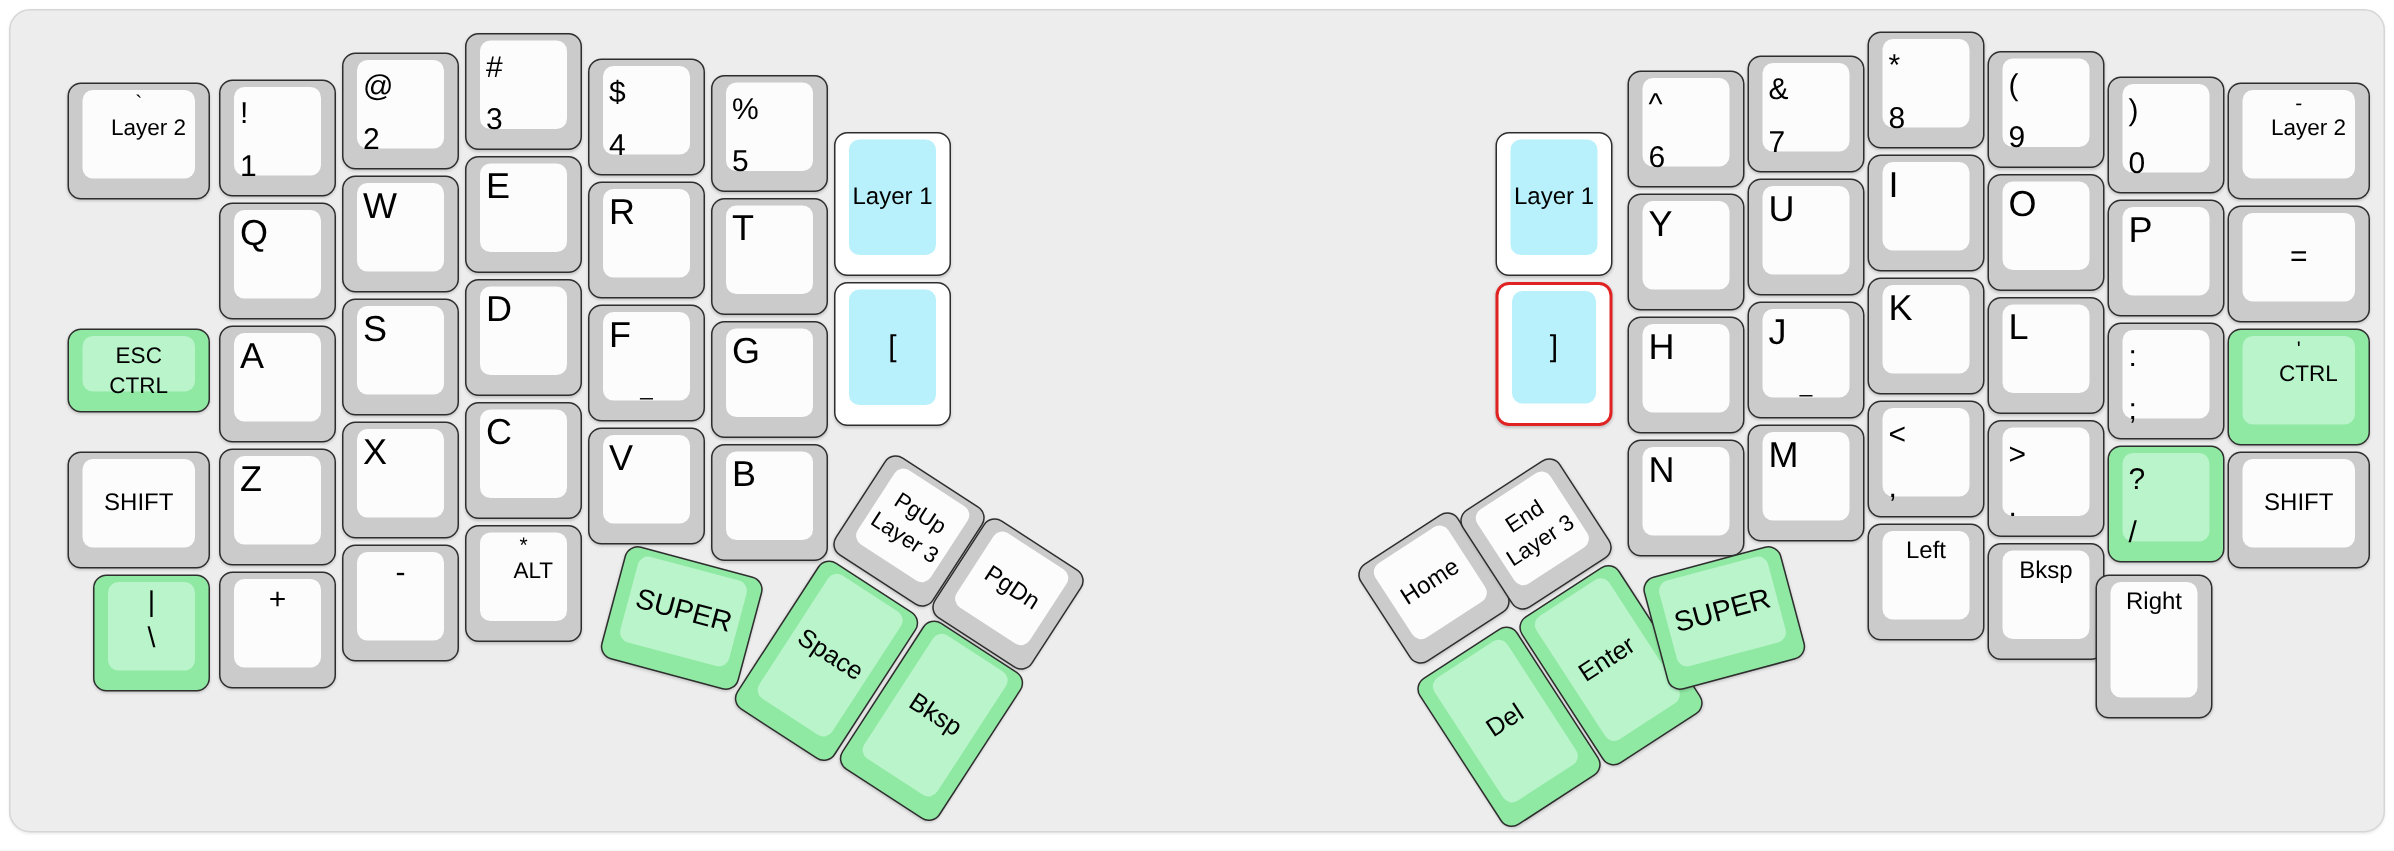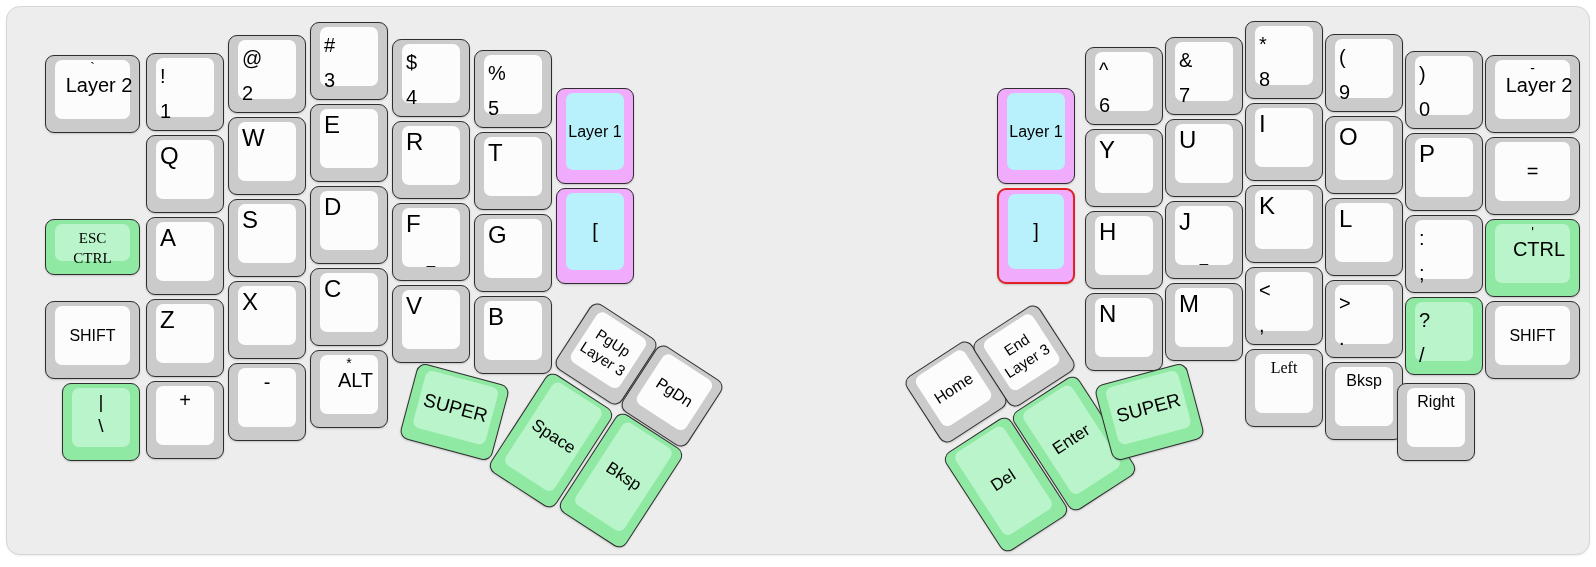--- a/index.html
+++ b/index.html
@@ -18,38 +18,38 @@
     position:absolute;box-sizing:border-box;
     border:1.5px solid #2e2e2e;border-radius:9px;
     box-shadow:0 1px 2px rgba(0,0,0,0.18);
     color:#000;
   }
   .key .top{
     position:absolute;left:9px;right:9px;top:4px;bottom:13px;border-radius:7px;
   }
   .c-white{background:#cbcbcb}.c-white .top{background:#fcfcfc}
   .c-green{background:#8fe9a3}.c-green .top{background:#b9f4ca}
-  .c-blue{background:#f0abfc}.c-blue .top{background:#b8f1fb}
+  .c-blue{background:#ffffff}.c-blue .top{background:#b8f1fb}
   .key.sel{border-color:#e02222;border-width:2px;}
 
   .legend{
     position:absolute;left:10px;right:10px;top:4px;bottom:13px;
     display:flex;flex-direction:column;pointer-events:none;
   }
   .ln{display:block;white-space:nowrap;}
 
   .v-letter  .legend{padding:3px 0 0 3px;font-size:24px;line-height:26px;}
   .v-sym2    .legend{padding:1px 0 0 3px;font-size:20px;line-height:35px;}
   .v-sym2c   .legend{align-items:center;padding-top:2px;font-size:19px;line-height:24px;}
   .v-word    .legend{align-items:center;justify-content:center;font-size:16px;}
   .v-word2   .legend{align-items:center;justify-content:center;font-size:15px;line-height:19px;text-align:center;}
   .v-word2t  .legend{align-items:center;padding-top:4px;font-size:15px;line-height:20px;text-align:center;}
   .v-mod2    .legend{align-items:center;padding-top:2px;text-align:center;}
   .v-mod2 .ln1{font-size:14px;line-height:13px;}
-  .v-mod2 .ln2{font-size:20px;line-height:21px;margin-left:13px;}
+  .v-mod2 .ln2{font-size:15px;line-height:21px;margin-left:13px;}
   .v-tcsym   .legend{align-items:center;padding-top:3px;font-size:20px;}
   .v-arrow   .legend{align-items:center;padding-top:5px;font-size:16px;}
   .v-glyph   .legend{align-items:center;justify-content:center;font-size:20px;}
   .v-thumb   .legend{align-items:center;justify-content:center;font-size:17px;}
   .v-thumbbig .legend{align-items:center;justify-content:center;font-size:19px;}
 
   .uline{
     position:absolute;left:0;right:0;bottom:16px;text-align:center;
     font-size:15px;line-height:10px;pointer-events:none;
   }
@@ -58,21 +58,21 @@
 <body>
 
 <div class="panel" id="kb">
     <div class="key c-white v-mod2" style="left: 38px; top: 48px; width: 95px; height: 78px;">
       <div class="top"></div>
       <div class="legend">
         <span class="ln ln1">`</span>
         <span class="ln ln2">Layer 2</span>
       </div>
     </div>
-    <div class="key c-green v-word2t" style="left: 38px; top: 212px; width: 95px; height: 56px; font-family: Liberation Serif, serif;">
+    <div class="key c-green v-word2t" style="left: 38px; top: 212px; width: 95px; height: 56px;">
       <div class="top"></div>
       <div class="legend">
         <span class="ln ln1">ESC</span>
         <span class="ln ln2">CTRL</span>
       </div>
     </div>
     <div class="key c-white v-word" style="left: 38px; top: 294px; width: 95px; height: 78px;">
       <div class="top"></div>
       <div class="legend">
         <span class="ln ln1">SHIFT</span>
@@ -355,21 +355,21 @@
         <span class="ln ln1">K</span>
       </div>
     </div>
     <div class="key c-white v-sym2" style="left: 1238px; top: 260px; width: 78px; height: 78px;">
       <div class="top"></div>
       <div class="legend">
         <span class="ln ln1">&lt;</span>
         <span class="ln ln2">,</span>
       </div>
     </div>
-    <div class="key c-white v-arrow" style="left: 1238px; top: 342px; width: 78px; height: 78px; font-family: Liberation Serif, serif;">
+    <div class="key c-white v-arrow" style="left: 1238px; top: 342px; width: 78px; height: 78px;">
       <div class="top"></div>
       <div class="legend">
         <span class="ln ln1">Left</span>
       </div>
     </div>
     <div class="key c-white v-sym2" style="left: 1318px; top: 27px; width: 78px; height: 78px;">
       <div class="top"></div>
       <div class="legend">
         <span class="ln ln1">(</span>
         <span class="ln ln2">9</span>
@@ -446,21 +446,21 @@
         <span class="ln ln1">'</span>
         <span class="ln ln2">CTRL</span>
       </div>
     </div>
     <div class="key c-white v-word" style="left: 1478px; top: 294px; width: 95px; height: 78px;">
       <div class="top"></div>
       <div class="legend">
         <span class="ln ln1">SHIFT</span>
       </div>
     </div>
-    <div class="key c-white v-arrow" style="left: 1390px; top: 376px; width: 78px; height: 78px;">
+    <div class="key c-white v-arrow" style="left: 1390px; top: 376px; width: 78px; height: 96px;">
       <div class="top"></div>
       <div class="legend">
         <span class="ln ln1">Right</span>
       </div>
     </div>
     <div class="key c-white v-word" style="left: 910px; top: 346px; width: 78px; height: 78px; transform: rotate(-33deg);">
       <div class="top"></div>
       <div class="legend">
         <span class="ln ln1">Home</span>
       </div>

